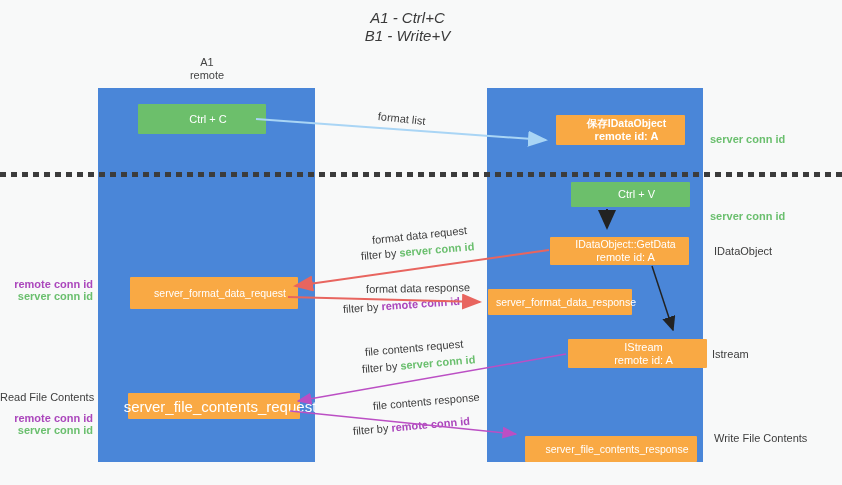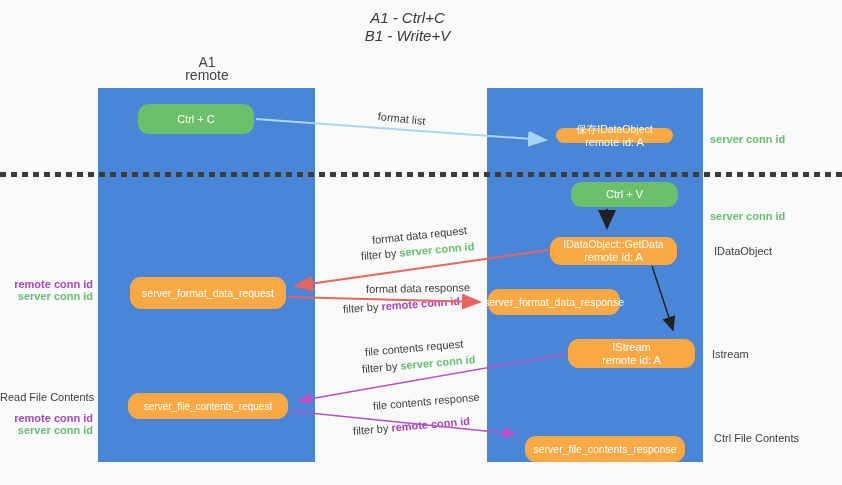--- a/index.html
+++ b/index.html
@@ -6,31 +6,31 @@
   .canvas {
     position:relative; width:842px; height:485px; overflow:hidden;
     background:#f8f9f9; font-family:"Liberation Sans", sans-serif; color:#3d3d3d;
   }
   .title {
     position:absolute; top:9px; left:0; width:815px; text-align:center;
     font-size:15px; line-height:18px; color:#3a3a3a;font-style:italic;
   }
   .colhead {
     position:absolute; top:56px; width:120px; text-align:center;
-    font-size:14px; line-height:13px; color:#444;
+    font-size:11px; line-height:13px; color:#444;
   }
   .col { position:absolute; top:88px; height:374px; background:#4a86d8; }
   .dotline {
     position:absolute; left:0; top:172px; width:842px; height:5px;
     background:repeating-linear-gradient(90deg,#3c3c3c 0 6px, transparent 6px 11px);
   }
   .box {
     position:absolute; display:flex; flex-direction:column; align-items:center;
     justify-content:center; color:#fff; font-size:11px; line-height:13px;
-    text-align:center; white-space:nowrap; border-radius:11px;
+    text-align:center; white-space:nowrap; border-radius:1px;padding-left:12px;
   }
   .green  { background:#6cbf6b; }
   .orange { background:#f9a944; }
   .lbl { position:absolute; font-size:11px; line-height:12px; color:#3d3d3d; white-space:nowrap; }
   .rot { transform-origin:0 50%; }
   .green-t  { color:#6abf6e; font-weight:bold; }
   .purple-t { color:#ab47bc; font-weight:bold; }
   .right-align { text-align:right; width:93px; left:0; }
   .filter-gap { margin-right:3px; }
   svg.arrows { position:absolute; left:0; top:0; pointer-events:none; }
@@ -52,21 +52,21 @@
 
   <div class="col" style="left:98px; width:217px;"></div>
   <div class="col" style="left:487px; width:216px;"></div>
 
   <div class="dotline"></div>
 
   <div class="box green" style="left:138px; top:104px; width:116px; height:30px;">
     <span>Ctrl + C</span>
   </div>
 
-  <div class="box orange" style="left:556px; top:128px; width:117px; height:15px;">
+  <div class="box orange" style="left:556px; top:115px; width:117px; height:30px;font-weight:bold;">
     <span style="font-size:10.5px;">保存IDataObject</span>
     <span>remote id: A</span>
   </div>
 
   <div class="box green" style="left:571px; top:182px; width:107px; height:25px;">
     <span>Ctrl + V</span>
   </div>
 
   <div class="box orange" style="left:550px; top:237px; width:127px; height:28px;">
     <span style="font-size:10.5px;">IDataObject::GetData</span>
@@ -79,33 +79,33 @@
   </div>
 
   <div class="box orange" style="left:130px; top:277px; width:156px; height:32px; font-size:10.5px;">
     <span>server_format_data_request</span>
   </div>
 
   <div class="box orange" style="left:488px; top:289px; width:132px; height:26px; font-size:10.5px;">
     <span>server_format_data_response</span>
   </div>
 
-  <div class="box orange" style="left:128px; top:393px; width:160px; height:26px; font-size:10px;">
+  <div class="box orange" style="left:128px; top:393px; width:160px; height:26px; font-size:15px;">
     <span>server_file_contents_request</span>
   </div>
 
   <div class="box orange" style="left:525px; top:436px; width:160px; height:26px; font-size:10.5px;">
     <span>server_file_contents_response</span>
   </div>
 
   <div class="lbl green-t" style="left:710px; top:133px;">server conn id</div>
   <div class="lbl green-t" style="left:710px; top:210px;">server conn id</div>
   <div class="lbl" style="left:714px; top:245px;">IDataObject</div>
   <div class="lbl" style="left:712px; top:348px;">Istream</div>
-  <div class="lbl" style="left:714px; top:432px;">Ctrl File Contents</div>
+  <div class="lbl" style="left:714px; top:432px;">Write File Contents</div>
 
   <div class="lbl right-align" style="top:278px;">
     <div class="purple-t">remote conn id</div>
     <div class="green-t">server conn id</div>
   </div>
   <div class="lbl right-align" style="top:391px;">Read File Contents</div>
   <div class="lbl right-align" style="top:412px;">
     <div class="purple-t">remote conn id</div>
     <div class="green-t">server conn id</div>
   </div>

